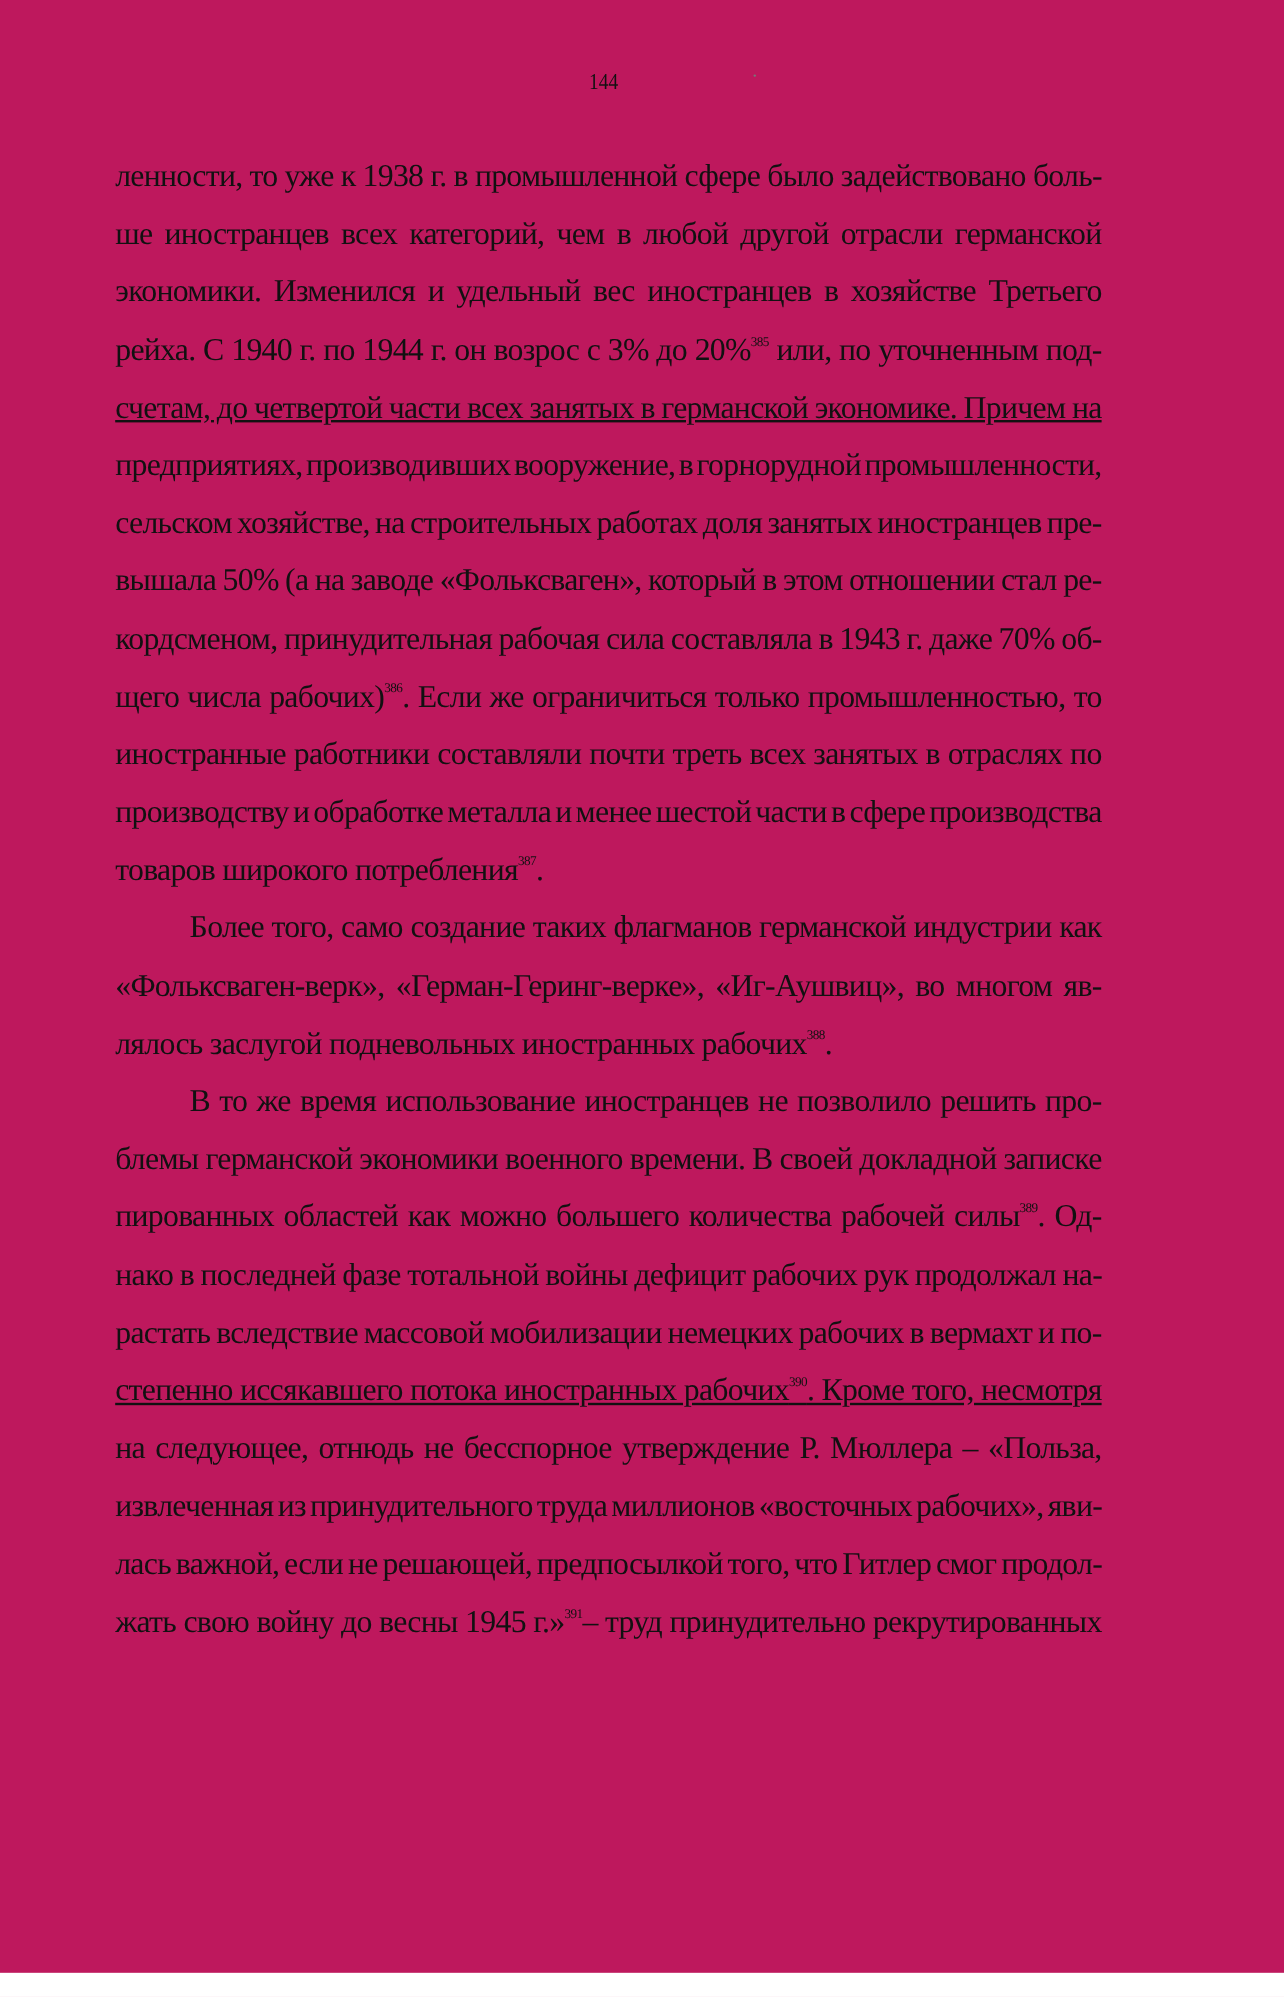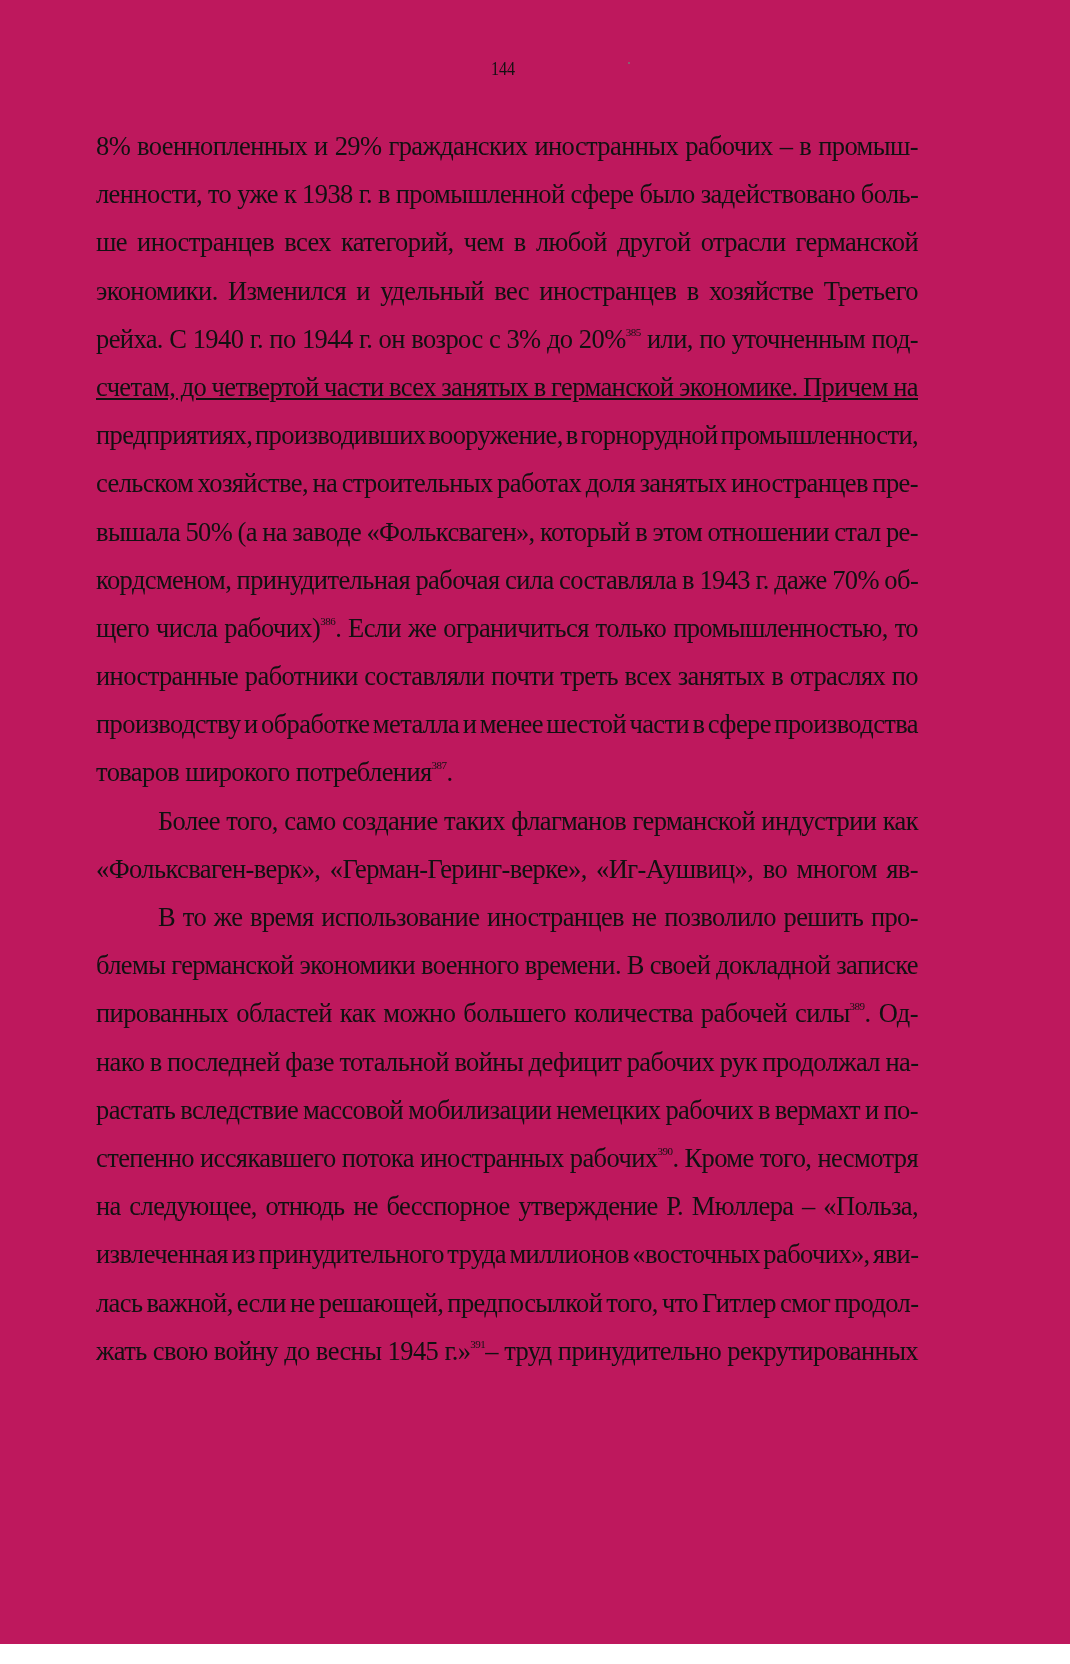--- a/index.html
+++ b/index.html
@@ -80,40 +80,40 @@
     }
   </style>
 </head>
 <body>
 
 <div class="page">
   <div class="page-number">144</div>
   <div class="speck"></div>
 
   <div class="body-text" id="body">
-      <span class="line" style="word-spacing: 0px;"><span class="txt">8% военнопленных и 29% гражданских иностранных рабочих – в промыш-</span></span>
       <span class="line" style="word-spacing: -0.0909091px;"><span class="txt">ленности, то уже к 1938 г. в промышленной сфере было задействовано боль-</span></span>
       <span class="line" style="word-spacing: 0px;"><span class="txt">ше иностранцев всех категорий, чем в любой другой отрасли германской</span></span>
       <span class="line" style="word-spacing: 0px;"><span class="txt">экономики. Изменился и удельный вес иностранцев в хозяйстве Третьего</span></span>
       <span class="line" style="word-spacing: 0px;"><span class="txt">рейха. С 1940 г. по 1944 г. он возрос с 3% до 20%</span><sup class="fn">385</sup><span class="txt"> или, по уточненным под-</span></span>
       <span class="line" style="word-spacing: -0.6px; text-decoration: underline;"><span class="txt">счетам, до четвертой части всех занятых в германской экономике. Причем на</span></span>
       <span class="line" style="word-spacing: -3.2px;"><span class="txt">предприятиях, производивших вооружение, в горнорудной промышленности,</span></span>
       <span class="line" style="word-spacing: -1.625px;"><span class="txt">сельском хозяйстве, на строительных работах доля занятых иностранцев пре-</span></span>
       <span class="line" style="word-spacing: -0.727273px;"><span class="txt">вышала 50% (а на заводе «Фольксваген», который в этом отношении стал ре-</span></span>
       <span class="line" style="word-spacing: -0.6px;"><span class="txt">кордсменом, принудительная рабочая сила составляла в 1943 г. даже 70% об-</span></span>
       <span class="line" style="word-spacing: 0px;"><span class="txt">щего числа рабочих)</span><sup class="fn">386</sup><span class="txt">. Если же ограничиться только промышленностью, то</span></span>
       <span class="line" style="word-spacing: 0px;"><span class="txt">иностранные работники составляли почти треть всех занятых в отраслях по</span></span>
       <span class="line" style="word-spacing: -2.6px;"><span class="txt">производству и обработке металла и менее шестой части в сфере производства</span></span>
       <span class="line last"><span class="txt">товаров широкого потребления</span><sup class="fn">387</sup><span class="txt">.</span></span>
       <span class="line" style="word-spacing: 0px; font-family: Liberation Serif, serif;"><span class="ind"></span><span class="txt">Более того, само создание таких флагманов германской индустрии как</span></span>
       <span class="line" style="word-spacing: 0px;"><span class="txt">«Фольксваген-верк», «Герман-Геринг-верке», «Иг-Аушвиц», во многом яв-</span></span>
+      <span class="line last"><span class="txt">лялось заслугой подневольных иностранных рабочих</span><sup class="fn">388</sup><span class="txt">.</span></span>
       <span class="line" style="word-spacing: 0px;"><span class="ind"></span><span class="txt">В то же время использование иностранцев не позволило решить про-</span></span>
       <span class="line" style="word-spacing: -0.25px;"><span class="txt">блемы германской экономики военного времени. В своей докладной записке</span></span>
       <span class="line" style="word-spacing: 0px;"><span class="txt">пированных областей как можно большего количества рабочей силы</span><sup class="fn">389</sup><span class="txt">. Од-</span></span>
       <span class="line" style="word-spacing: -0.6px;"><span class="txt">нако в последней фазе тотальной войны дефицит рабочих рук продолжал на-</span></span>
       <span class="line" style="word-spacing: -1.11111px;"><span class="txt">растать вследствие массовой мобилизации немецких рабочих в вермахт и по-</span></span>
-      <span class="line" style="word-spacing: -0.857143px;"><span class="txt">степенно иссякавшего потока иностранных рабочих</span><sup class="fn">390</sup><span class="txt">. Кроме того, несмотря</span></span>
+      <span class="line" style="word-spacing: -0.857143px; text-decoration: underline;"><span class="txt">степенно иссякавшего потока иностранных рабочих</span><sup class="fn">390</sup><span class="txt">. Кроме того, несмотря</span></span>
       <span class="line" style="word-spacing: 0px;"><span class="txt">на следующее, отнюдь не бесспорное утверждение Р. Мюллера – «Польза,</span></span>
       <span class="line" style="word-spacing: -2.57143px;"><span class="txt">извлеченная из принудительного труда миллионов «восточных рабочих», яви-</span></span>
       <span class="line" style="word-spacing: -2px;"><span class="txt">лась важной, если не решающей, предпосылкой того, что Гитлер смог продол-</span></span>
       <span class="line" style="word-spacing: -0.555556px;"><span class="txt">жать свою войну до весны 1945 г.»</span><sup class="fn">391</sup><span class="txt">– труд принудительно рекрутированных</span></span>
     </div>
 </div>
 
 </body></html>

